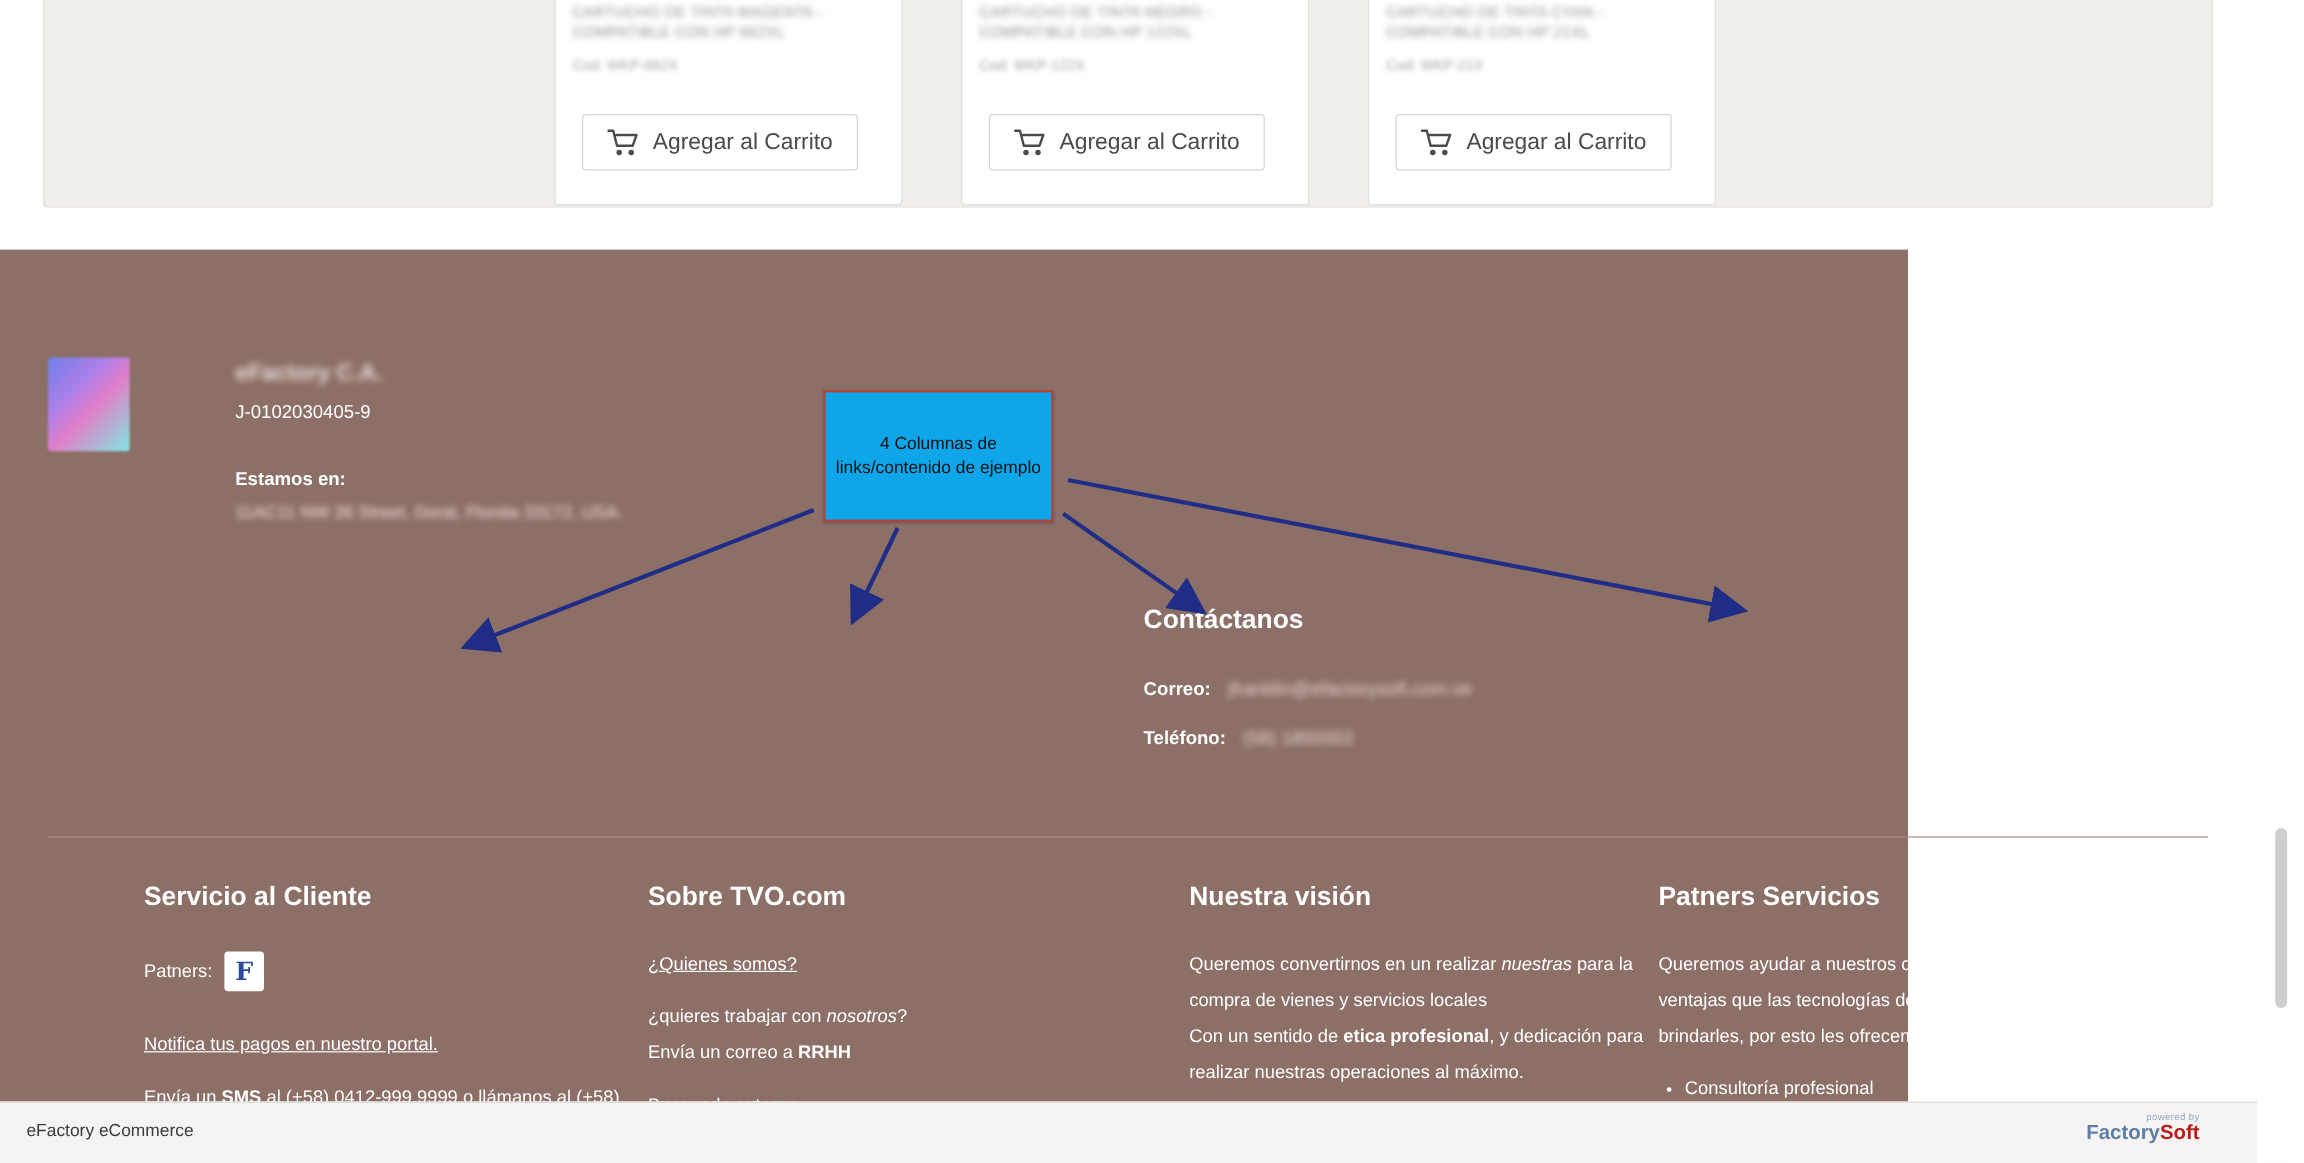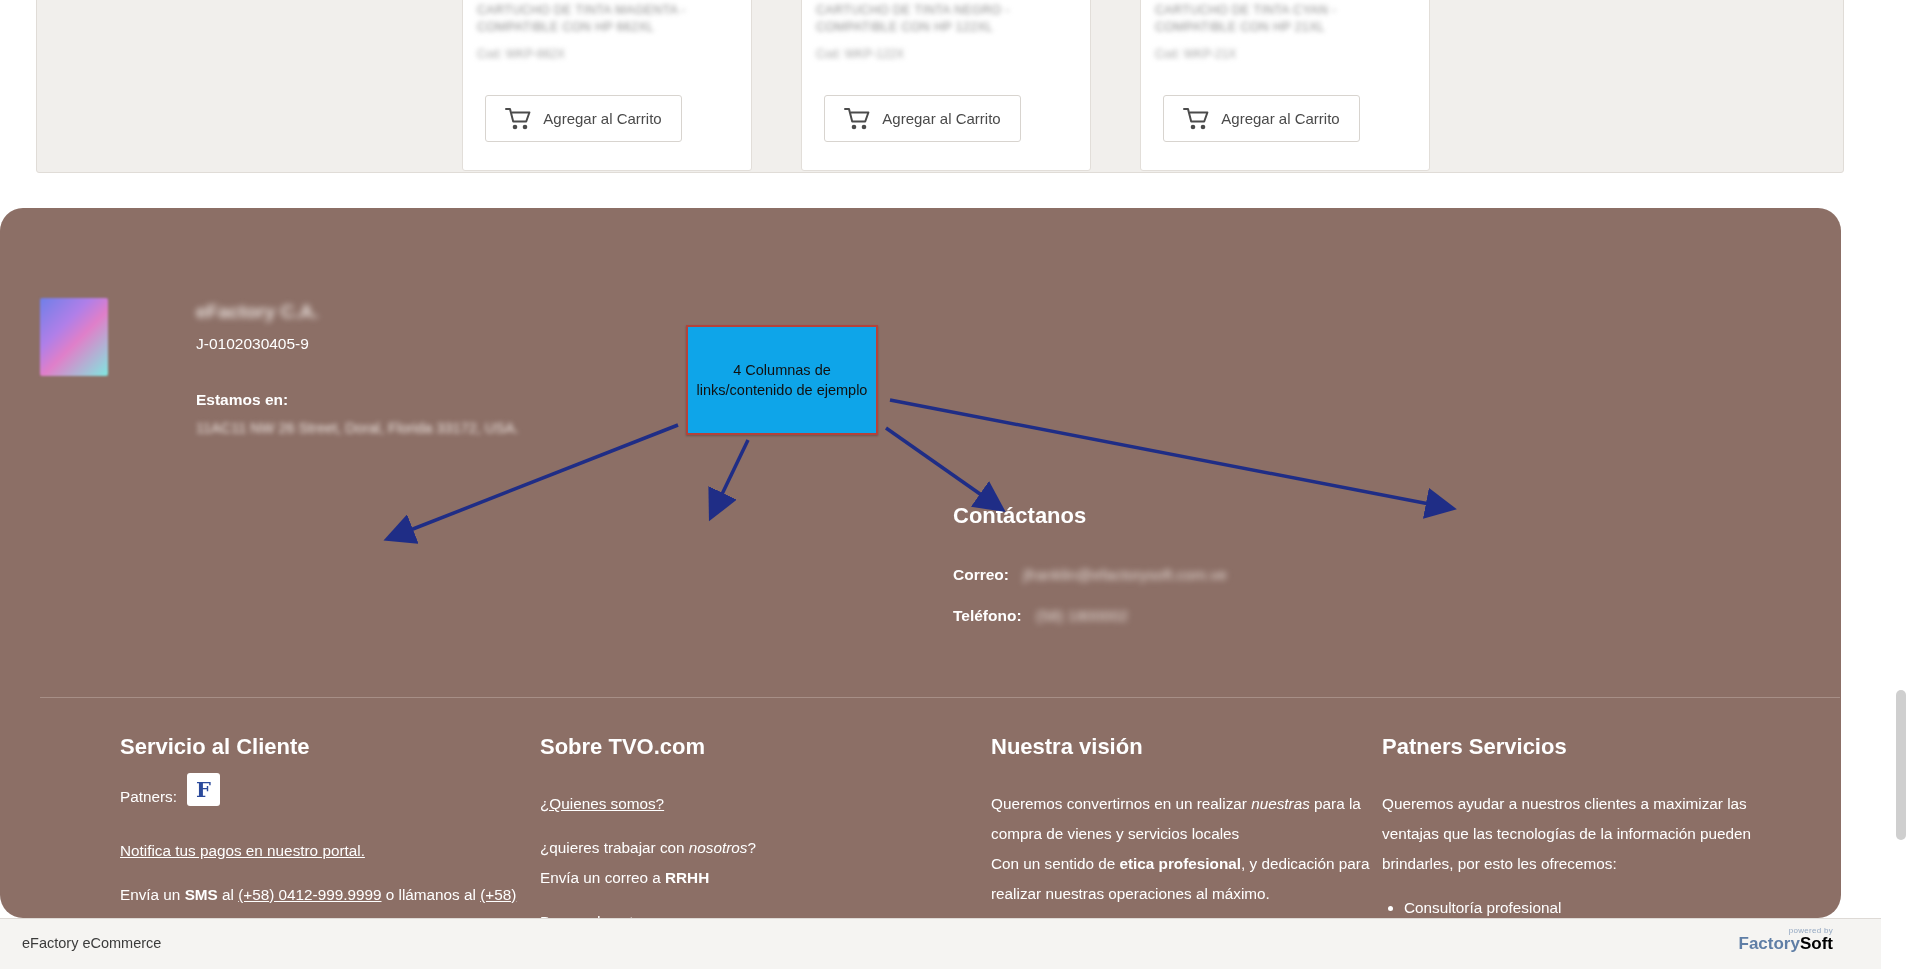--- a/index.html
+++ b/index.html
@@ -61,44 +61,43 @@
   .prod-code {
     position: absolute;
     left: 14px; top: 165px;
     font-size: 12px;
     color: #a5a5a5;
     filter: blur(2.4px);
   }
   .add-cart-btn {
     position: absolute;
     left: 22px; top: 213px;
-    width: 197px;
+    width: 230px;
     height: 47px;
     border: 1px solid #d8d4cf;
     border-radius: 3px;
     background: #ffffff;
     display: flex;
     align-items: center;
     justify-content: center;
     gap: 10px;
-    font-size: 15px;
+    font-size: 19px;
     color: #4a4a4a;
     cursor: pointer;
   }
   .cart-icon svg { display: block; }
 
   
   .footer {
     position: absolute;
     left: 0; top: 208px;
-    width: 1841px;
+    width: 1590px;
     height: 710px;
     background: #8c6f66;
     color: #ffffff;
-    border-radius: 23px;
   }
 
   .logo-box {
     position: absolute;
     left: 40px; top: 90px;
     width: 68px; height: 78px;
     background: linear-gradient(135deg,#6f7fe8 0%, #b07fe8 35%, #e07fc9 55%, #7fe8e0 100%);
     border-radius: 2px;
     filter: blur(1px);
   }
@@ -162,23 +161,23 @@
   .col .body { margin-top: 30px; font-size: 15.3px; line-height: 30px; }
   .col a { color: #ffffff; text-decoration: underline; }
 
   .col-1 { left: 120px; width: 400px; }
   .col-2 { left: 540px; width: 400px; }
   .col-3 { left: 991px; width: 400px; }
   .col-4 { left: 1382px; width: 400px; }
 
   .partners-row {
     display: flex;
-    align-items: flex-end;
+    align-items: center;
     gap: 10px;
-    margin-top: 12px;
+    margin-top: 32px;
   }
   .partner-badge {
     width: 33px; height: 33px;
     background: #ffffff;
     border-radius: 3px;
     display: flex; align-items: center; justify-content: center;
     color: #2b4a9b;
     font-weight: bold;
     font-size: 21px;
     font-family: "DejaVu Serif", serif;
@@ -225,21 +224,21 @@
   .powered {
     position: absolute;
     right: 48px; top: 8px;
     width: 112px;
     text-align: right;
     color: #7f98b8;
     line-height: 1.05;
   }
   .powered .small { font-size: 8px; color: #93a7c1; letter-spacing: .3px; }
   .powered .brand { font-size: 17px; font-weight: bold; color: #5f7ea6; }
-  .powered .brand b { color: #000000; }
+  .powered .brand b { color: #b91c1c; }
 
   
   .scroll-strip {
     position: absolute;
     right: 0; top: 0;
     width: 39px; height: 969px;
     background: #ffffff;
   }
   .scroll-thumb {
     position: absolute;

